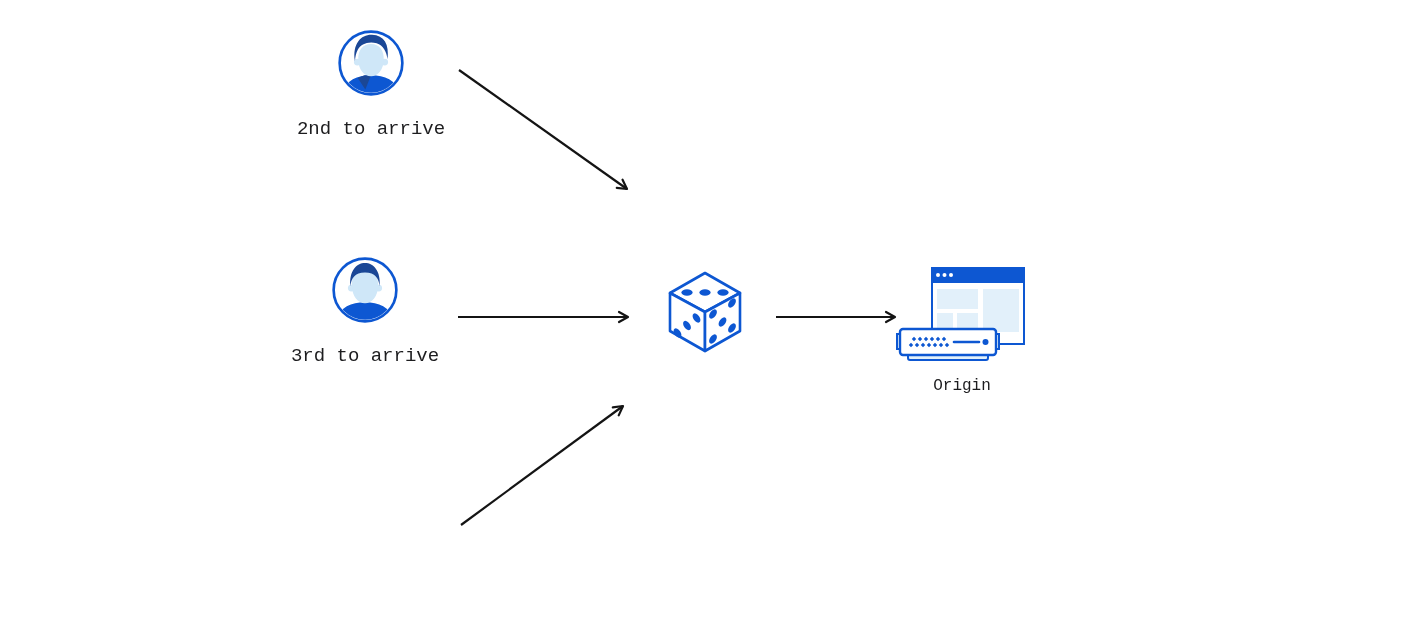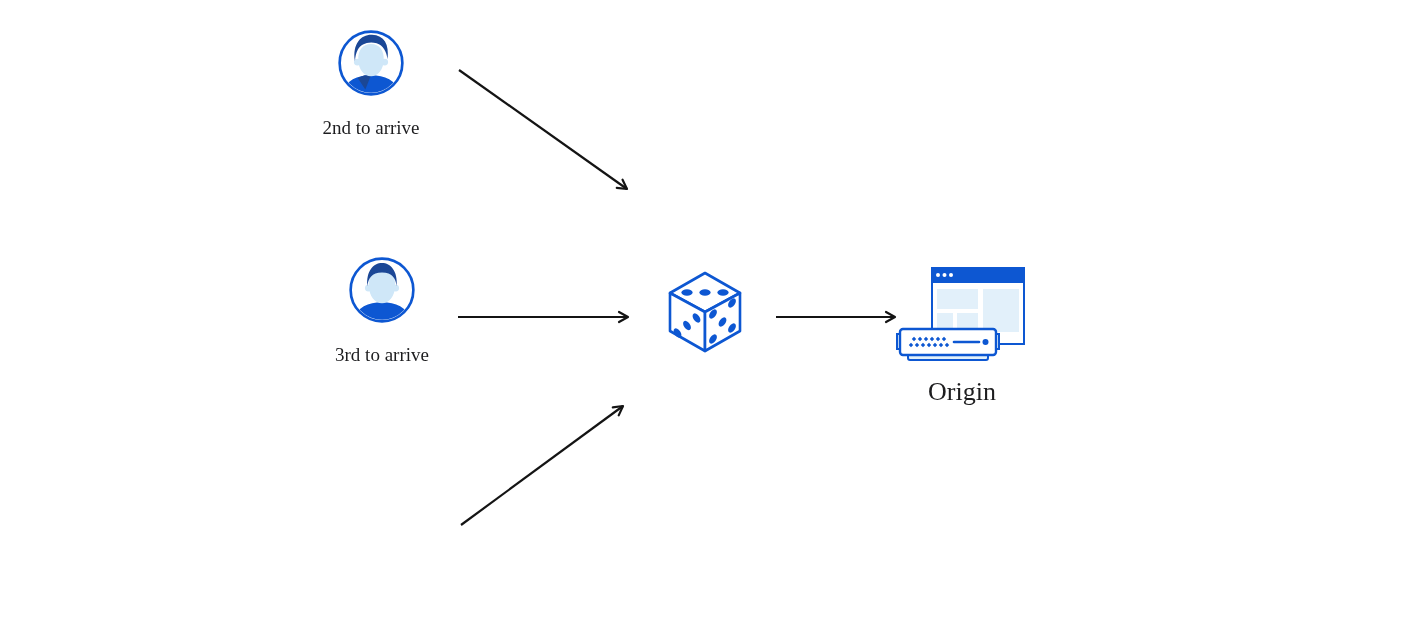--- a/index.html
+++ b/index.html
@@ -11,35 +11,35 @@
     --label-color:#1d1d1f;
     --background:#ffffff;
   }
   *{margin:0;padding:0;box-sizing:border-box;}
   html,body{background:var(--background);}
   .canvas{
     position:relative;
     width:1136px;height:633px;
     background:var(--background);
     overflow:hidden;
-    font-family:Liberation Serif, serif;
+    font-family:Liberation Mono, monospace;
   }
   .node{position:absolute;display:flex;flex-direction:column;align-items:center;}
   .node .label{
     margin-top:16px;
     font-size:19px;
     line-height:1.2;
     color:var(--label-color);
     white-space:nowrap;
   }
   .origin-label{
     position:absolute;
     left:896px;top:377px;width:132px;
     text-align:center;
-    font-size:26px;
+    font-size:16px;
     color:var(--label-color);
   }
   .arrows{position:absolute;left:0;top:0;pointer-events:none;}
   
   .st-blue{stroke:var(--primary-blue);fill:#ffffff;}
   .fi-blue{fill:var(--primary-blue);}
   .fi-dark{fill:var(--dark-blue);}
   .fi-face{fill:var(--face-fill);}
   .fi-light{fill:var(--light-blue-fill);}
   .arrow-line{stroke:var(--arrow-black);stroke-width:2.2;fill:none;}
@@ -76,21 +76,21 @@
           <circle class="fi-face" cx="21.5" cy="35" r="3.6"></circle>
           <circle class="fi-face" cx="50.5" cy="35" r="3.6"></circle>
           <path class="fi-face" d="M36,16 C45,16 50,23 49.5,33 C49,43 43.5,50 36,50 C28.5,50 23,43 22.5,33 C22,23 27,16 36,16 Z"></path>
           <path class="fi-dark" d="M19,34 C16,15 26,5.5 37,6 C50,6.5 55.5,16 53.5,32 C52.5,24 49,17 42,15 C33,12.5 25,16 22,22 C20.2,25.5 19.3,29.5 19,34 Z"></path>
         </g>
       </svg>
     </span>
     <div class="label">2nd to arrive</div>
   </div>
 
-  <div class="node" style="left:314px;top:256px;width:136px;text-align:center;">
+  <div class="node" style="left:297px;top:256px;width:136px;text-align:center;">
     <span>
       <svg width="68" height="68" viewBox="0 0 72 72">
         <defs>
             <clipPath id="c2">
               <circle cx="36" cy="36" r="31.6"></circle>
             </clipPath>
           </defs>
         <circle class="st-blue" cx="36" cy="36" r="33.2" stroke-width="2.8"></circle>
         <g clip-path="url(#c2)">
           <path class="fi-blue" d="M5,72 C7,55 20,49 36,49 C52,49 65,55 67,72 Z"></path>

